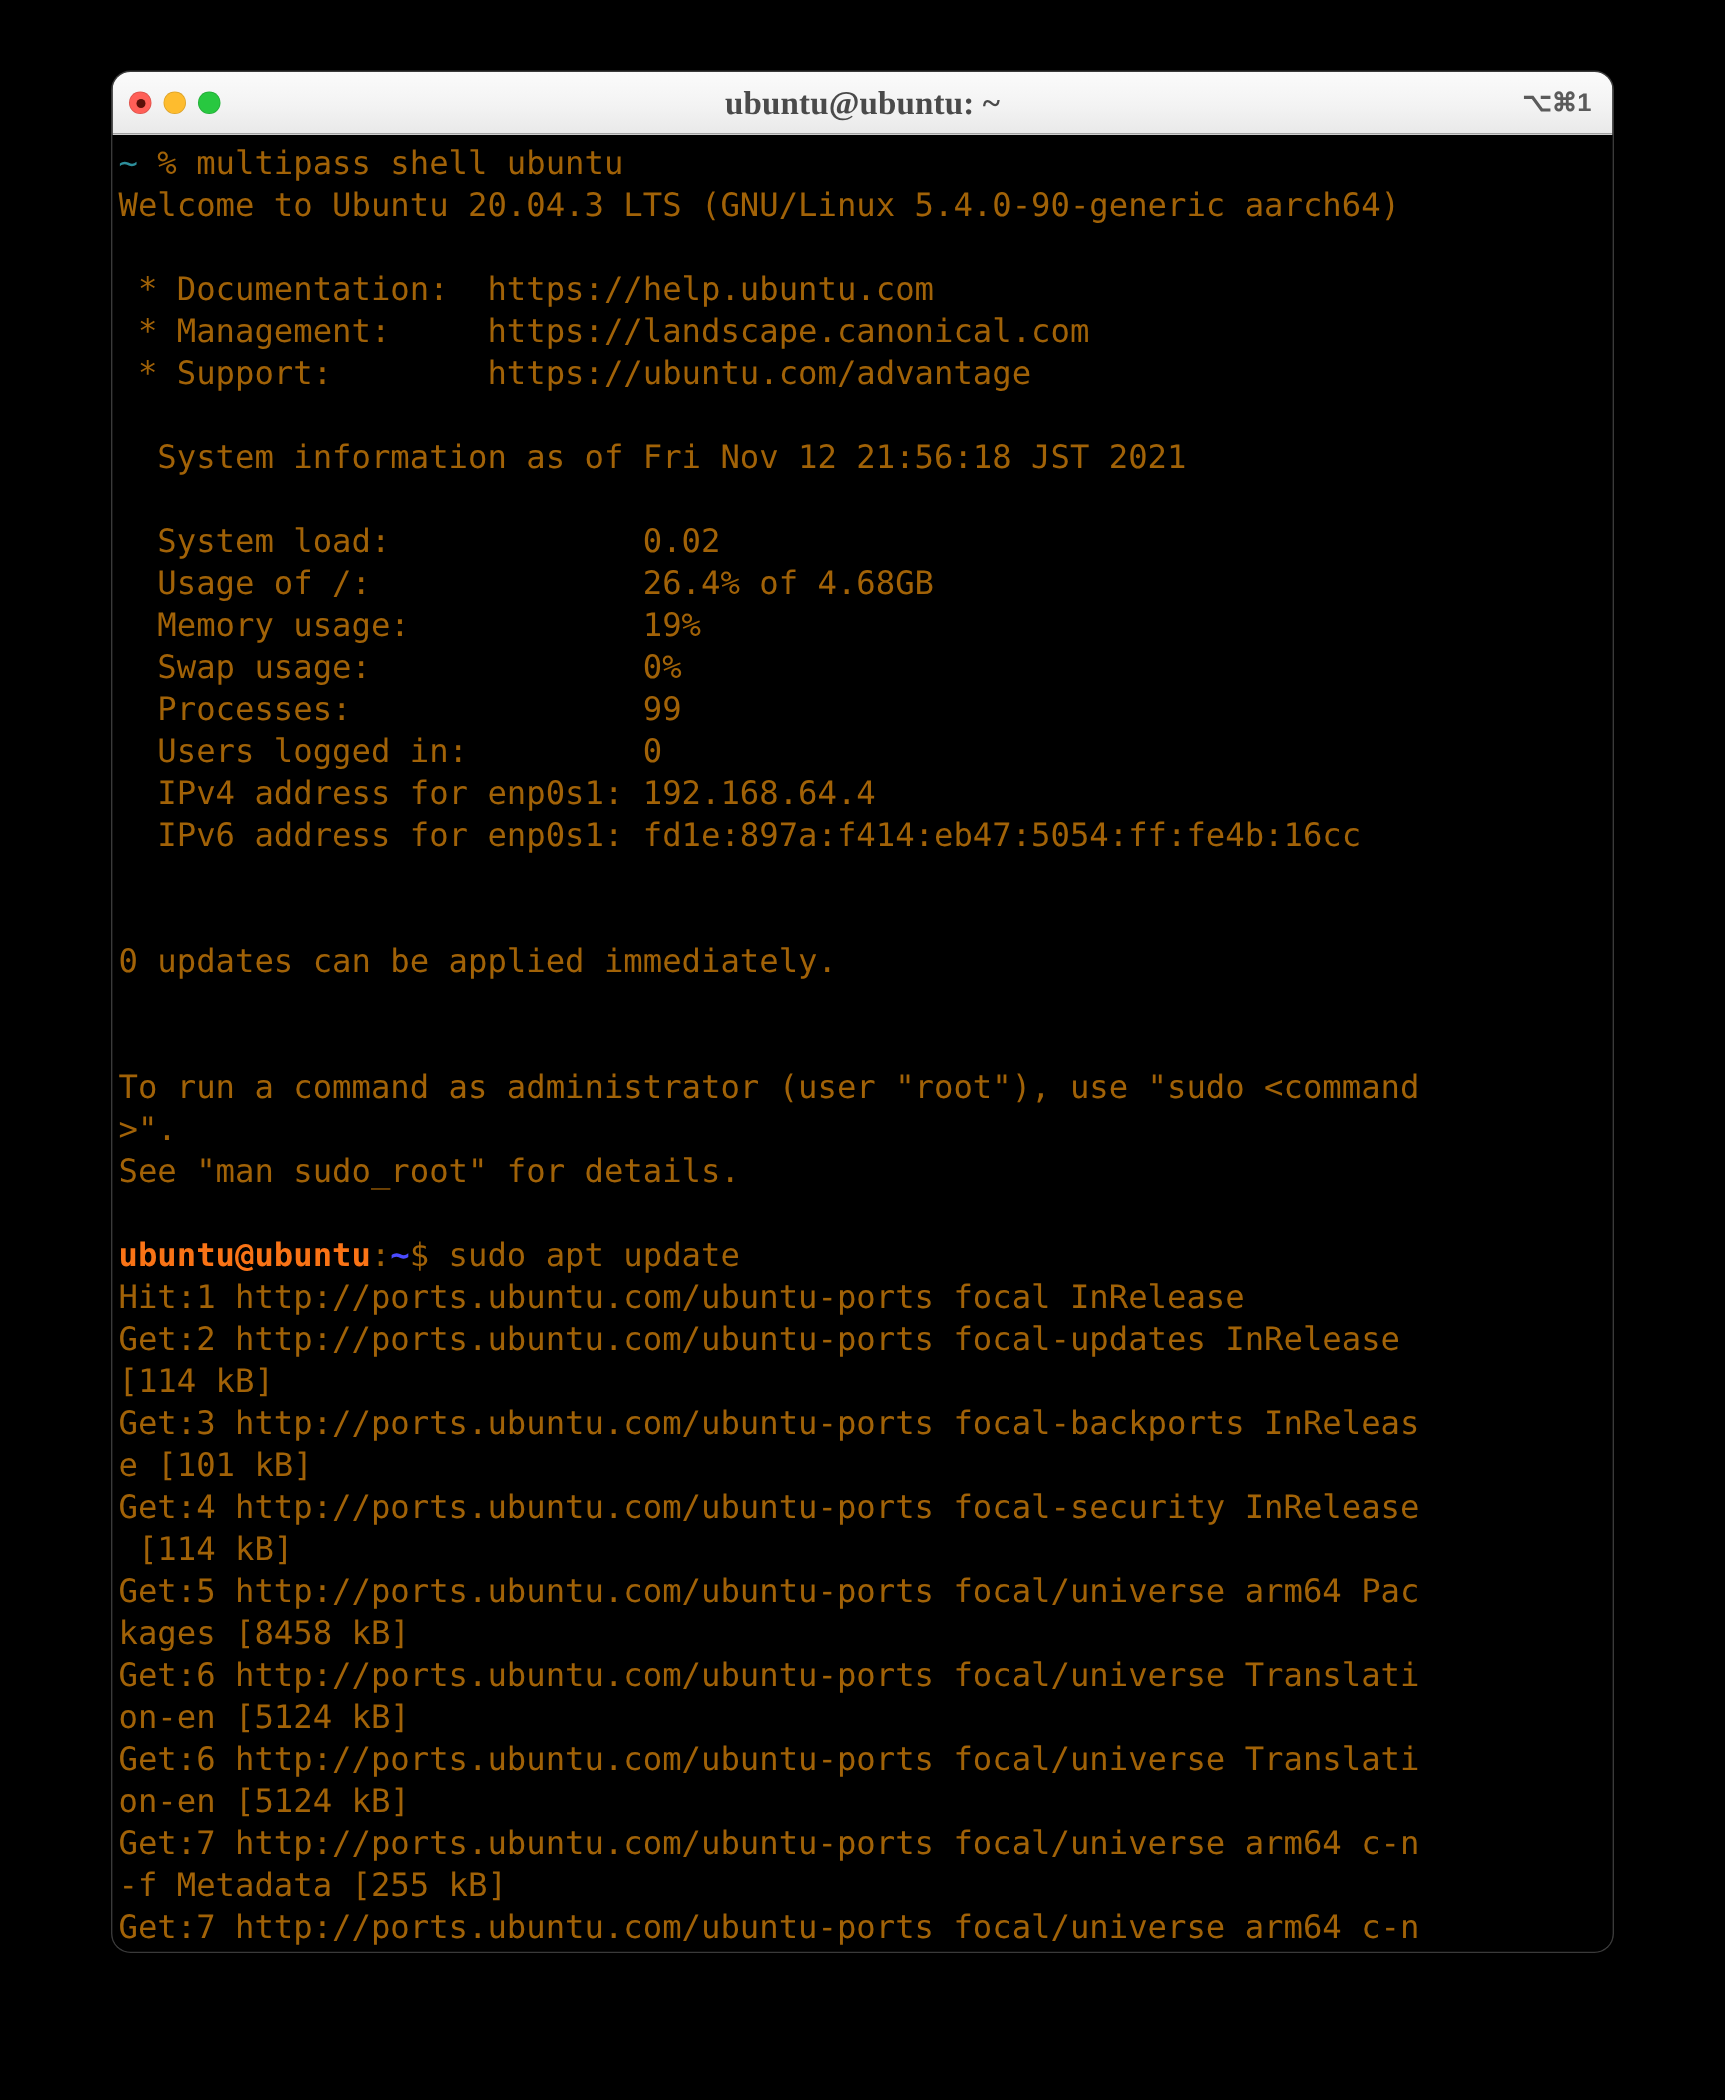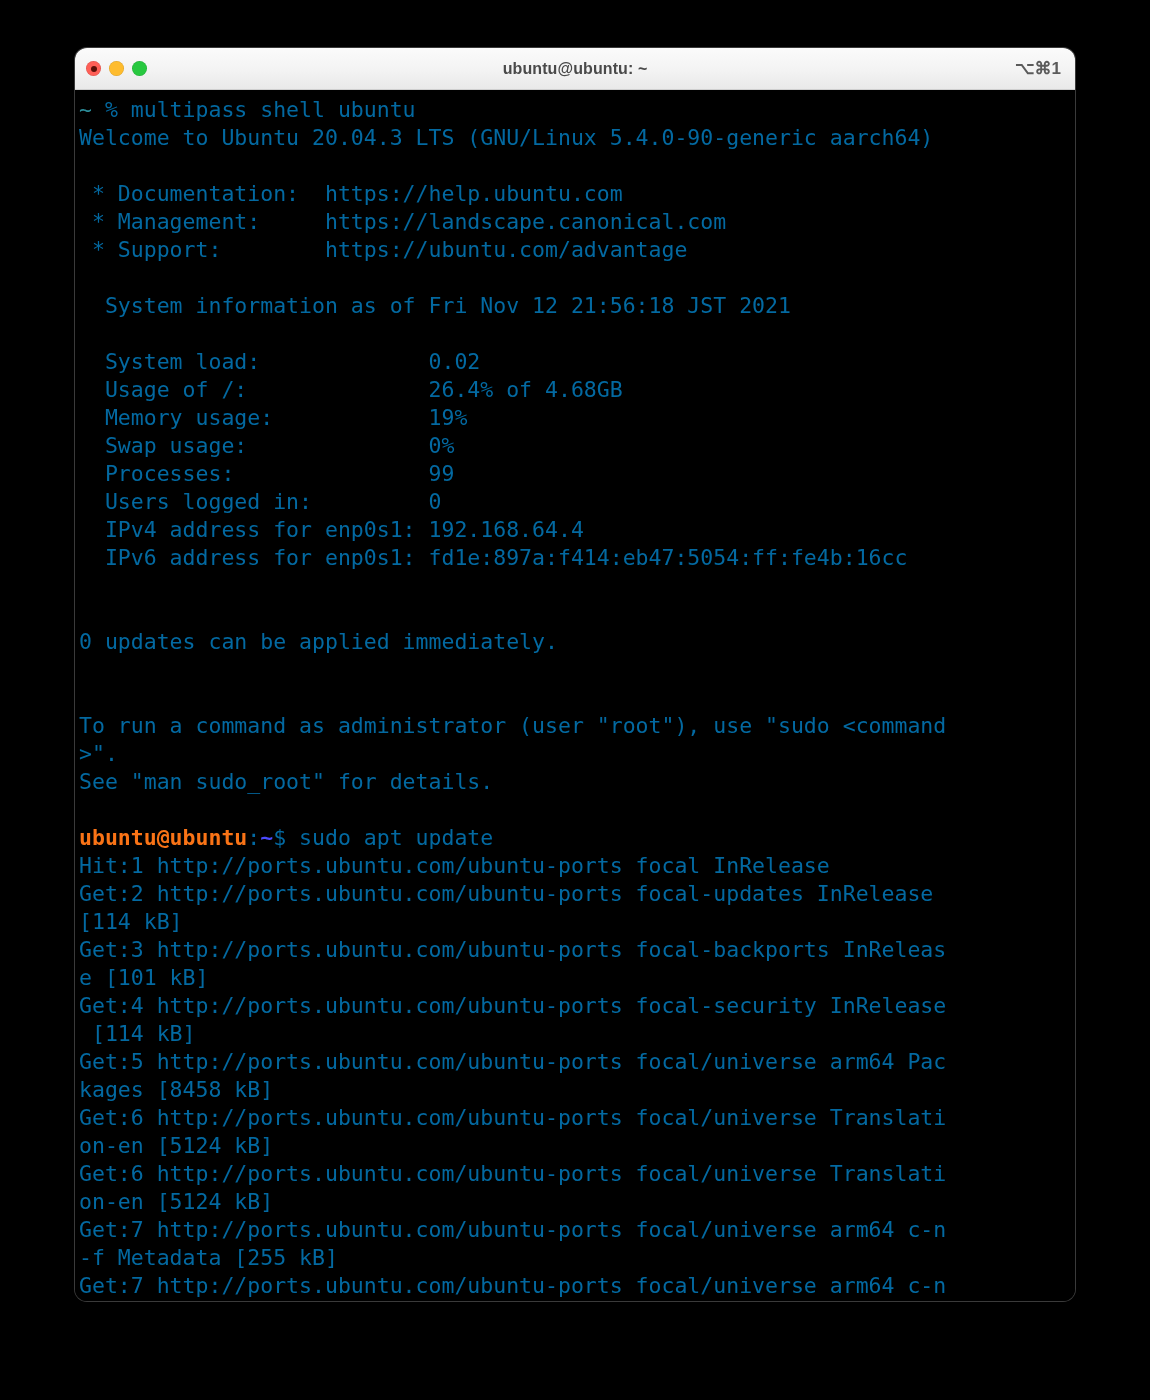--- a/index.html
+++ b/index.html
@@ -61,22 +61,22 @@
     width: 6px; height: 6px;
     border-radius: 50%;
     background: #5b1008;
   }
   .tl-min    { background: #febc2e; box-shadow: inset 0 0 0 0.5px rgba(0,0,0,.14); }
   .tl-max    { background: #28c840; box-shadow: inset 0 0 0 0.5px rgba(0,0,0,.14); }
 
   #title-text {
     width: 100%;
     text-align: center;
-    font-family: Liberation Sans, sans-serif;
-    font-size: 16px;
+    font-family: Liberation Serif, serif;
+    font-size: 22px;
     font-weight: bold;
     color: #4a4a4a;
     letter-spacing: 0.1px;
   }
   #title-shortcut {
     position: absolute;
     right: 14px;
     top: 0;
     height: 41px;
     display: flex;
@@ -97,21 +97,21 @@
   }
   #term-lines {
     font-family: "DejaVu Sans Mono", monospace;
     font-size: 21.5px;
     line-height: 28px;
     color: #cfcfcf;
     white-space: pre;
     letter-spacing: 0px;
   }
   .line { height: 28px; }
-  .c-white   { color: #0369a1; }
+  .c-white   { color: #a16207; }
   .c-green   { color: #f97316; font-weight: bold; }
   .c-blue    { color: #4a4aff; font-weight: bold; }
   .c-teal    { color: #2d8f9c; }
 </style>
 </head>
 <body>
 
 <div id="window">
 
   <div id="titlebar">

